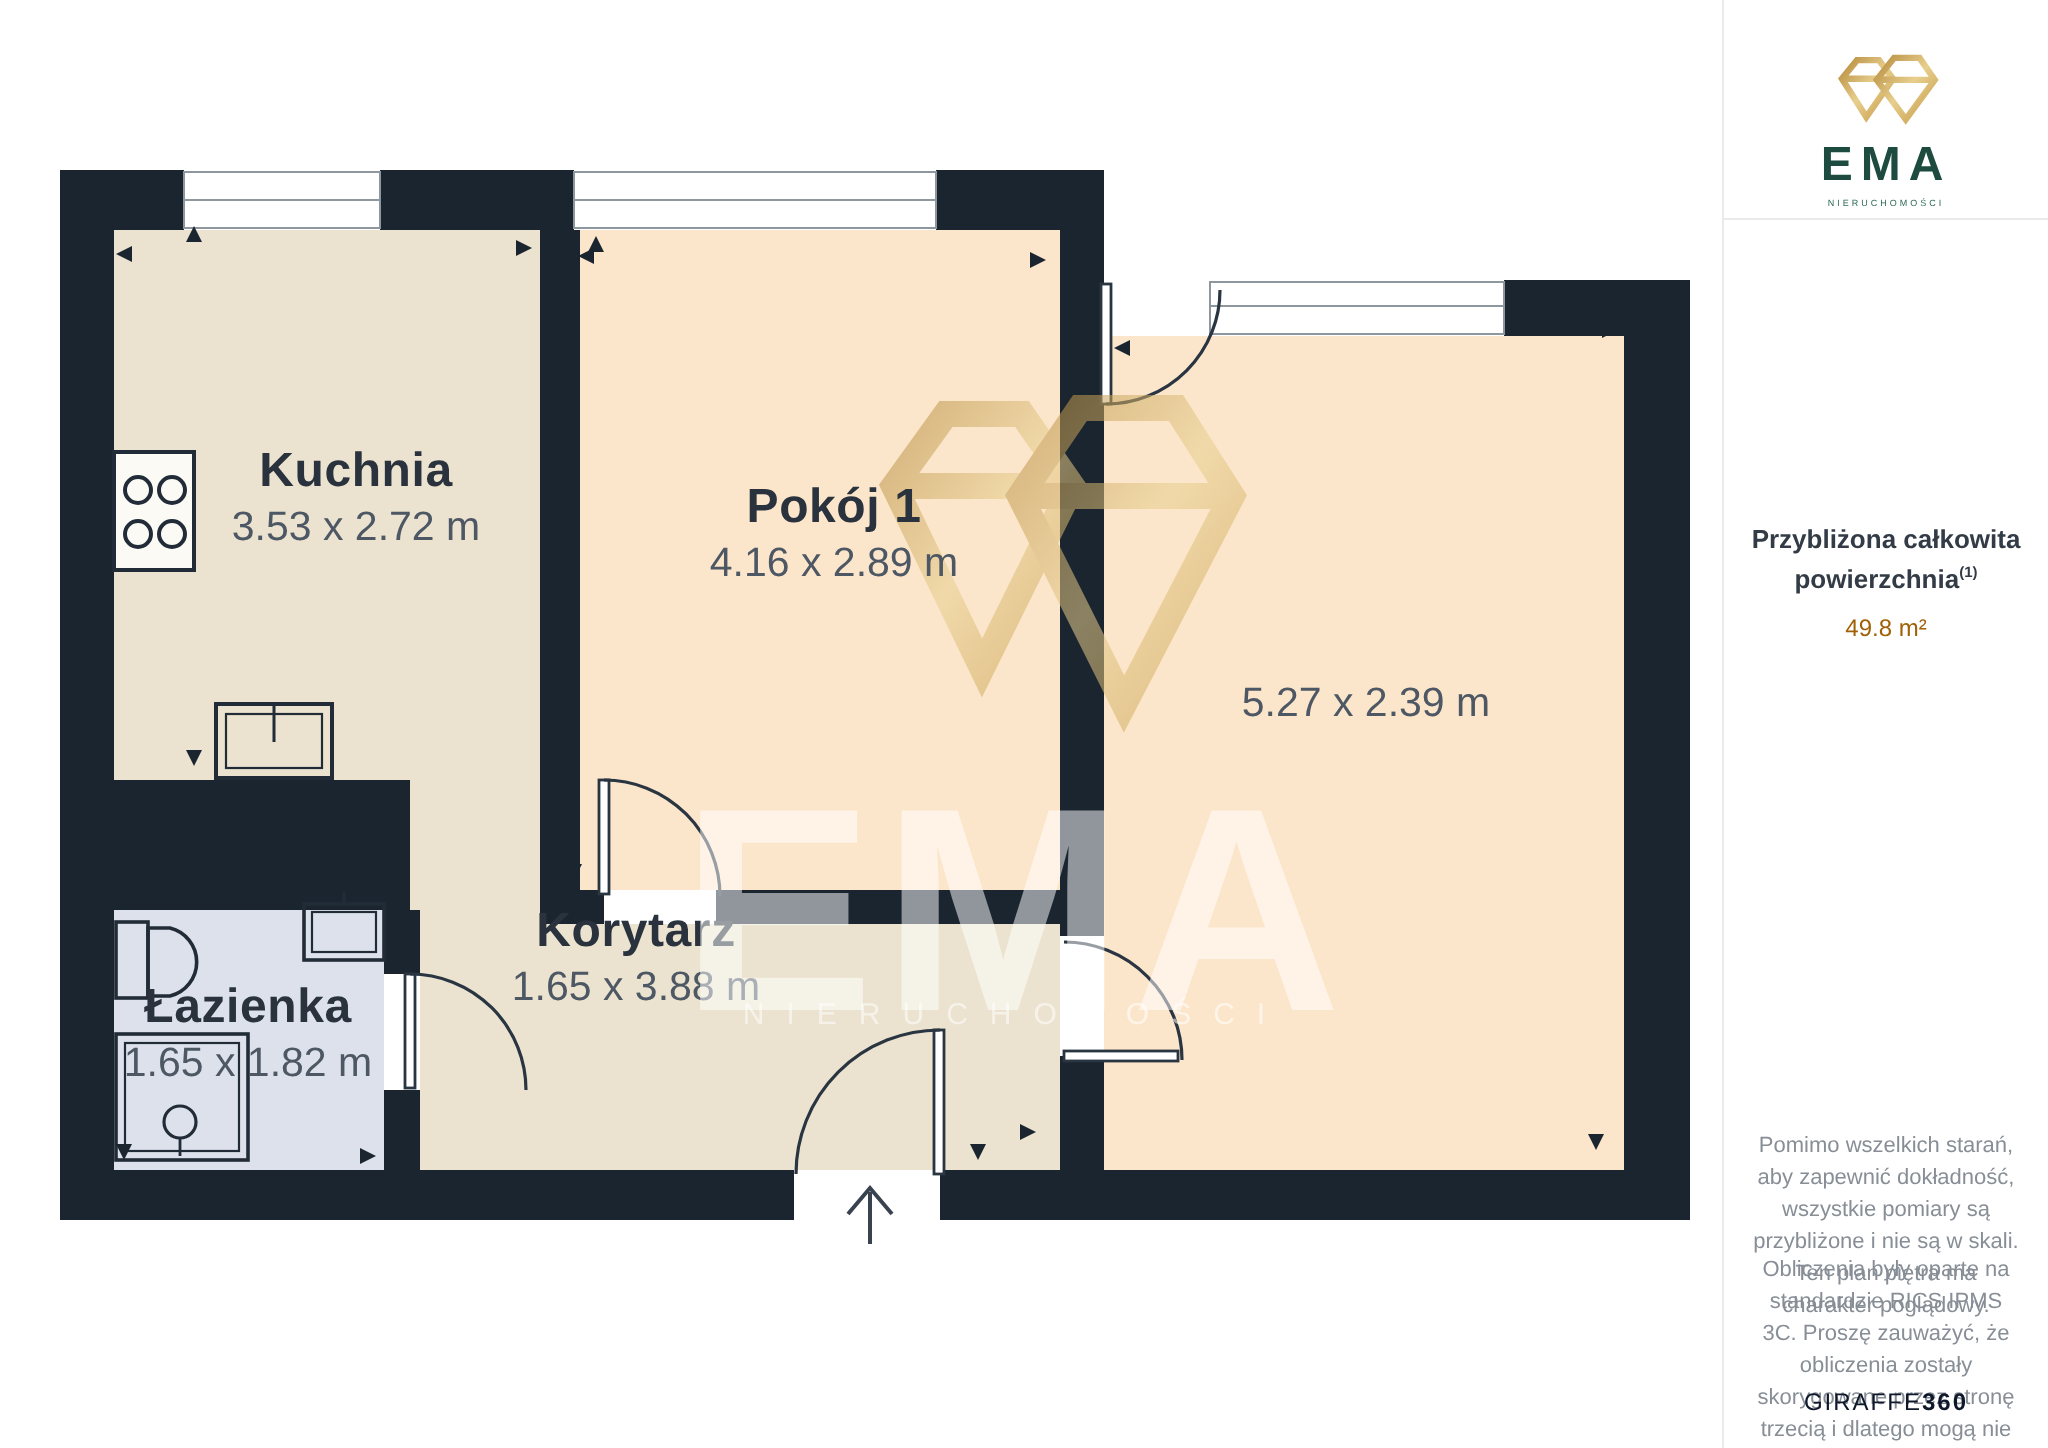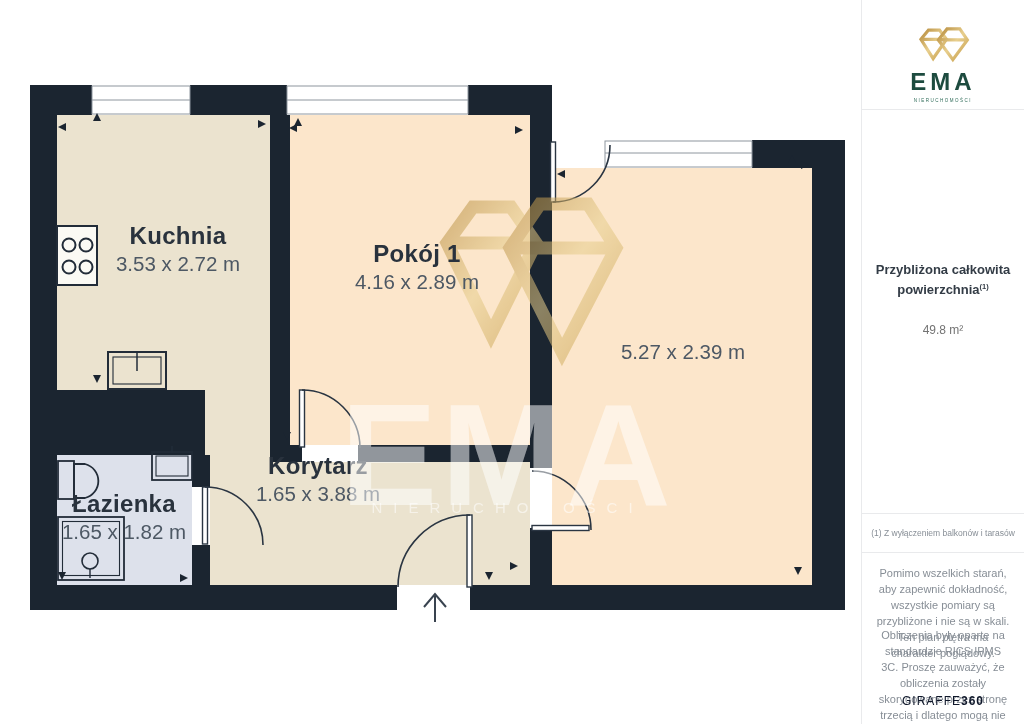--- a/index.html
+++ b/index.html
@@ -26,21 +26,21 @@
     position:absolute;right:0;top:0;width:162px;height:724px;background:#fff;
     border-left:1px solid #e9eaec;
   }
   .logo-block{position:absolute;top:0;left:0;right:0;height:110px;border-bottom:1px solid #e9eaec;
     text-align:center;padding-top:25px;box-sizing:border-box;}
   .brand{color:#1d4b3f;font-size:24px;font-weight:bold;letter-spacing:4px;margin-top:1px;}
   .brand-tag{color:#2e6b58;font-size:4.5px;letter-spacing:1.5px;margin-top:2px;}
   .area-block{position:absolute;top:260px;left:0;right:0;text-align:center;padding:0 12px;}
   .area-title{font-size:13px;font-weight:bold;color:#333c46;line-height:1.5;}
   .area-title sup{font-size:7.5px;}
-  .area-value{margin-top:24px;font-size:12px;color:#737373;}
+  .area-value{margin-top:8px;font-size:12px;color:#a16207;}
   .footnote{
     position:absolute;top:513px;left:0;right:0;height:40px;box-sizing:border-box;
     border-top:1px solid #e9eaec;border-bottom:1px solid #e9eaec;
     display:flex;align-items:center;justify-content:center;
     font-size:8.5px;color:#878e96;padding:0 8px;text-align:center;
   }
   .disclaimer{position:absolute;left:0;right:0;font-size:11px;color:#878e96;
     text-align:center;line-height:1.45;padding:0 13px;box-sizing:border-box;}
   .d1{top:566px;}
   .d2{top:628px;}
@@ -232,21 +232,20 @@
     <div class="brand-tag">NIERUCHOMOŚCI</div>
   </div>
 
   <div class="area-block">
     <div class="area-title">
       <span>Przybliżona całkowita powierzchnia</span><sup>(1)</sup>
     </div>
     <div class="area-value">49.8 m²</div>
   </div>
 
-  <div class="footnote">(1) Z wyłączeniem balkonów i tarasów</div>
 
   <div class="disclaimer d1">Pomimo wszelkich starań, aby zapewnić dokładność, wszystkie pomiary są przybliżone i nie są w skali. Ten plan piętra ma charakter poglądowy.</div>
   <div class="disclaimer d2">Obliczenia były oparte na standardzie RICS IPMS 3C. Proszę zauważyć, że obliczenia zostały skorygowane przez stronę trzecią i dlatego mogą nie być zgodne ze standardem RICS IPMS 3C.</div>
 
   <div class="vendor">
     <span class="v1">GIRAFFE</span><span class="v2">360</span>
   </div>
 
 </aside>
 

